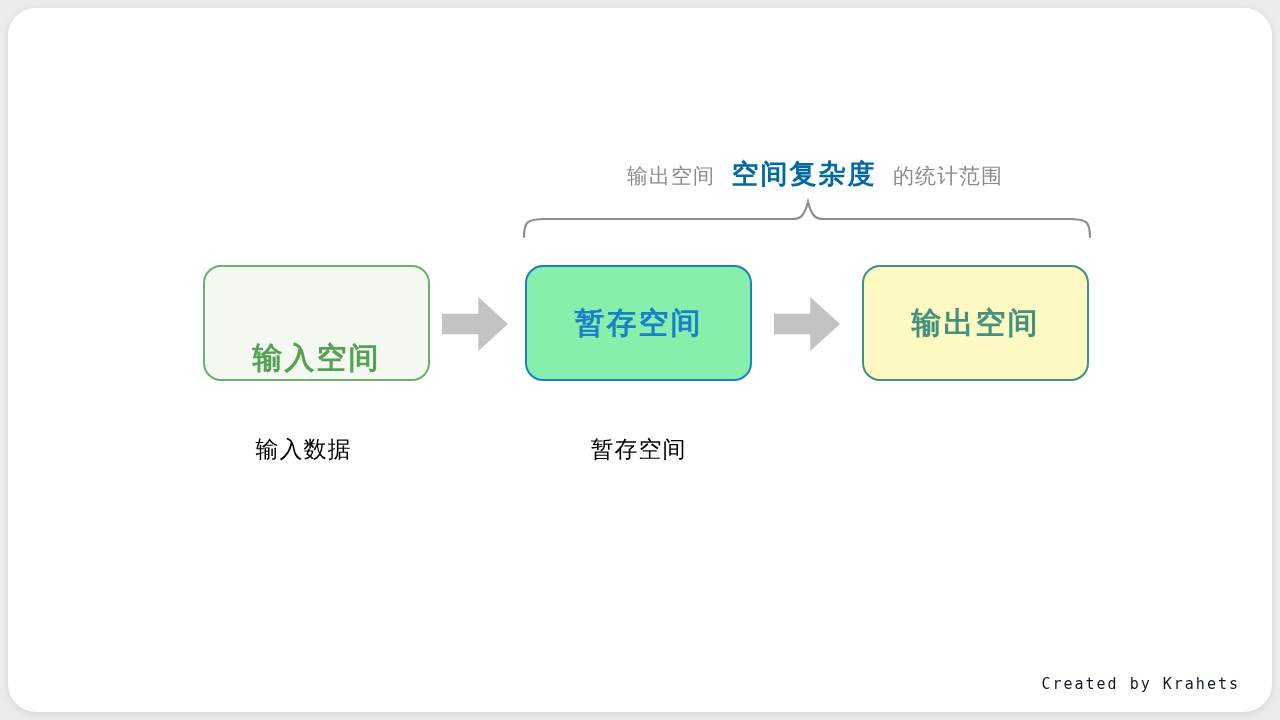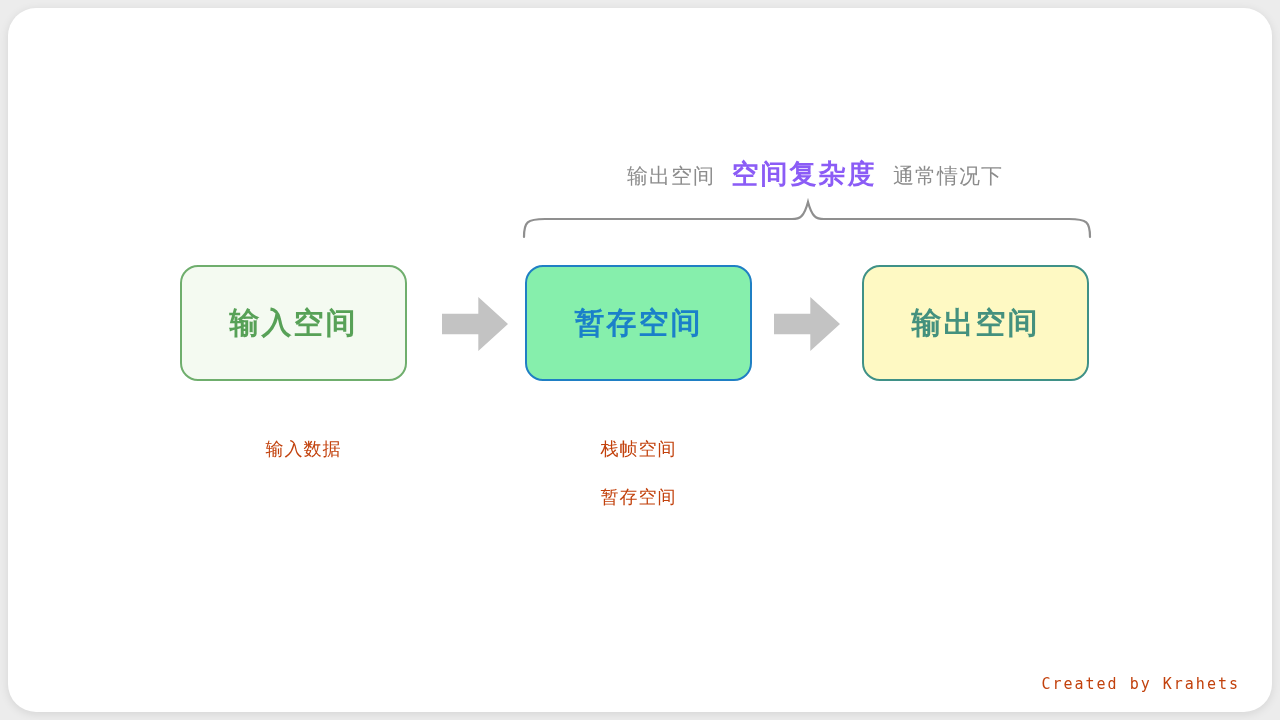--- a/index.html
+++ b/index.html
@@ -25,21 +25,21 @@
     line-height: 44px;
   }
   .caption .cap-regular {
     font-size: 21px;
     color: #8c8c8c;
     letter-spacing: 1px;
   }
   .caption .cap-bold {
     font-size: 27px;
     font-weight: 700;
-    color: #8b5cf6;
+    color: #0369a1;
     letter-spacing: 2px;
     margin: 0 12px;
   }
   
   .brace-svg {
     position: absolute;
     left: 0; top: 0; width: 1264px; height: 704px;
     pointer-events: none;
   }
   
@@ -49,67 +49,67 @@
     width: 227px; height: 116px;
     border: 2.5px solid #999;
     border-radius: 18px;
     display: flex;
     align-items: center;
     justify-content: center;
     font-size: 30px;
     font-weight: 700;
     letter-spacing: 2px;
   }
-  .box-input  { left: 172px; }
+  .box-input  { left: 195px; align-items: flex-end; }
   .box-temp   { left: 517px; }
   .box-output { left: 854px; }
   
   .block-arrow {
     position: absolute;
     width: 66px; height: 54px;
     clip-path: polygon(0 31%, 55% 31%, 55% 0, 100% 50%, 55% 100%, 55% 69%, 0 69%);
   }
   .arrow-1 { left: 434px; top: 289px; }
   .arrow-2 { left: 766px; top: 289px; }
   
   .note {
     position: absolute;
     top: 417px;
     width: 227px;
     text-align: center;
-    font-size: 18px;
-    color: #c2410c;
+    font-size: 23px;
+    color: #000000;
     letter-spacing: 1px;
   }
   .note-input  { left: 182px; }
   .note-temp   { left: 517px; }
   .note-output { left: 854px; }
   .note .note-line {
     height: 48px;
     line-height: 48px;
   }
   
   .credit {
     position: absolute;
     right: 32px; top: 667px;
     font-family: "DejaVu Sans Mono", "Liberation Mono", monospace;
     font-size: 15px;
     letter-spacing: 2px;
-    color: #c2410c;
+    color: #0f172a;
   }
 </style>
 </head>
 <body>
 
 <div class="card">
 
   <div class="caption">
     <span class="cap-regular">输出空间</span>
     <span class="cap-bold">空间复杂度</span>
-    <span class="cap-regular">通常情况下</span>
+    <span class="cap-regular">的统计范围</span>
   </div>
 
   <svg class="brace-svg" viewBox="0 0 1264 704">
     <path id="brace-path" d="M 516 229
              C 516 214, 519 211, 537 211
              L 784 211
              C 792 211, 796 209, 800 194
              C 804 209, 808 211, 816 211
              L 1061 211
              C 1079 211, 1082 214, 1082 229" fill="none" stroke="#8f8f8f" stroke-width="2.2" stroke-linecap="round"></path>
@@ -129,20 +129,19 @@
 
   <div class="space-box box-output" style="background: #fef9c3; border-color: rgb(63, 145, 135); color: rgb(68, 145, 126);">
     <span>输出空间</span>
   </div>
 
   <div class="note note-input">
     <div class="note-line">输入数据</div>
   </div>
 
   <div class="note note-temp">
-    <div class="note-line">栈帧空间</div>
     <div class="note-line">暂存空间</div>
   </div>
 
 
   <div class="credit">Created by Krahets</div>
 
 </div>
 
 </body></html>

